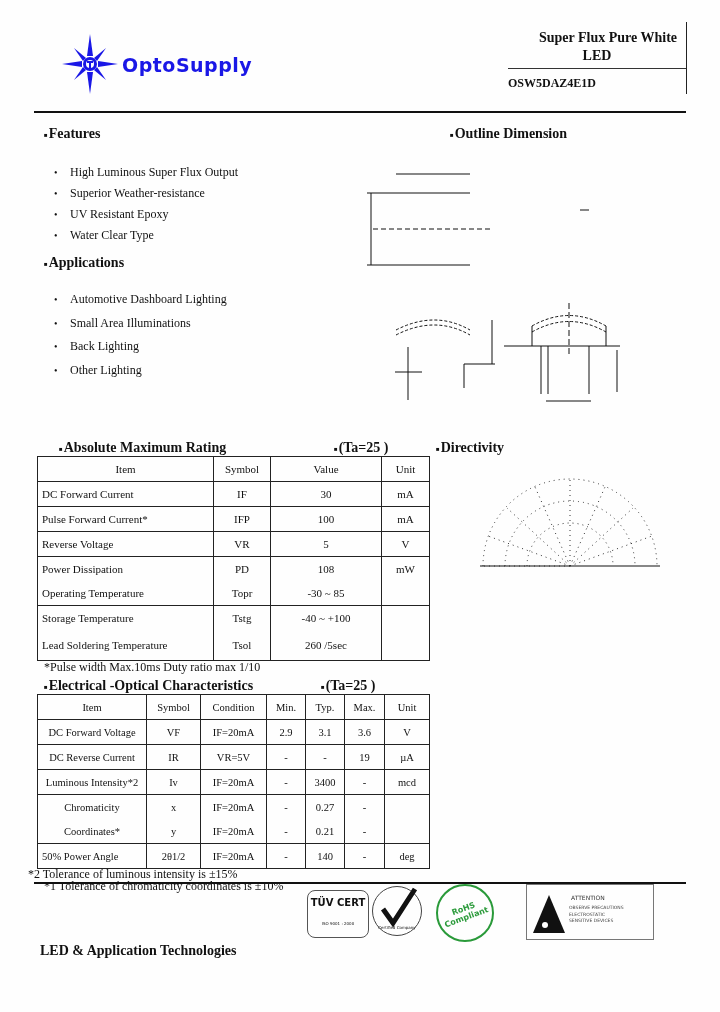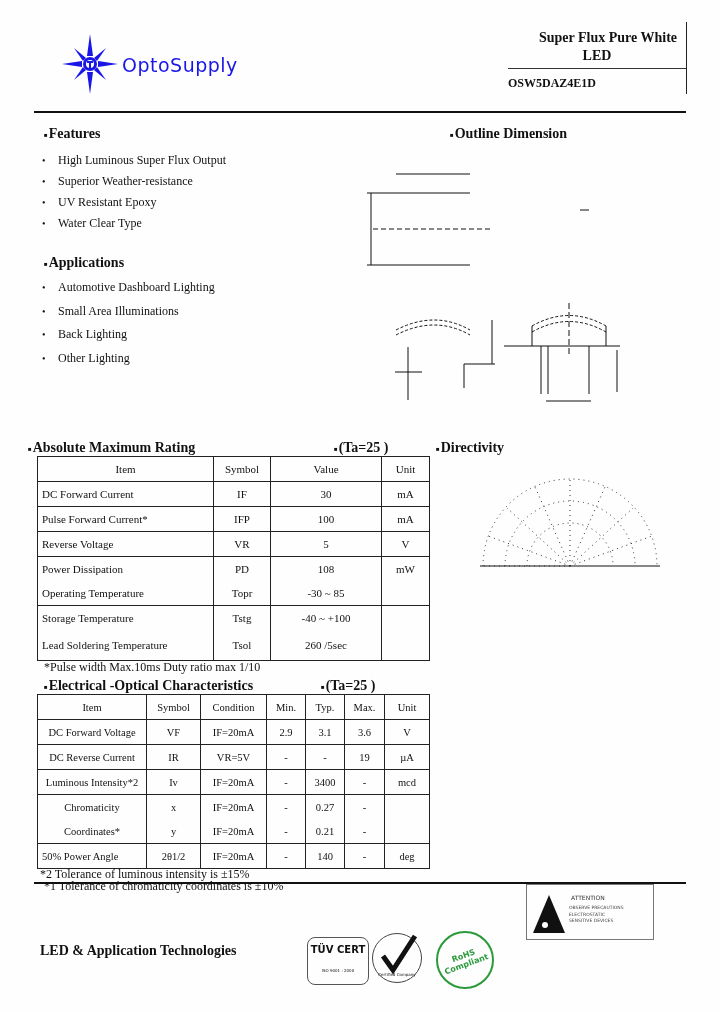--- a/index.html
+++ b/index.html
@@ -1,36 +1,36 @@
 <!DOCTYPE html>
 <html><head>
 <meta charset="utf-8">
 <style>
   html, body { margin:0; padding:0; background:#fefefe; }
   body { width:720px; height:1012px; position:relative; overflow:hidden; font-family:"Liberation Serif", serif; color:#111; }
   .abs { position:absolute; }
   .logo { left:62px; top:34px; width:210px; height:60px; }
-  .logo-text { position:absolute; left:60px; top:20px; font-family:"DejaVu Sans", sans-serif; font-weight:normal; font-size:19px; color:#1a17e6; letter-spacing:0.5px; }
+  .logo-text { position:absolute; left:60px; top:20px; font-family:"DejaVu Sans", sans-serif; font-weight:bold; font-size:19px; color:#1a17e6; letter-spacing:0.5px; }
   .title-box { left:508px; top:22px; width:178px; height:72px; border-right:1px solid #222; }
   .title-line1 { position:absolute; left:11px; top:8px; width:178px; text-align:center; font-weight:bold; font-size:14px; }
   .title-line2 { position:absolute; left:0; top:26px; width:178px; text-align:center; font-weight:bold; font-size:14px; }
   .title-sep { position:absolute; left:0; top:46px; width:178px; border-top:1px solid #333; }
   .title-part { position:absolute; left:0; top:54px; width:178px; text-align:left; font-weight:bold; font-size:12px; }
   .rule { position:absolute; left:34px; width:652px; border-top:2px solid #111; }
   .section-head { position:absolute; font-weight:bold; font-size:14px; }
   .section-head::before { content:"\25A0"; font-size:6px; vertical-align:middle; margin-right:1px; }
-  .bullets { position:absolute; left:42px; margin:0; padding:0; list-style:none; font-size:12px; }
+  .bullets { position:absolute; left:42px; margin:12px; padding:0; list-style:none; font-size:12px; }
   .bullets li { position:relative; padding-left:16px; }
   .bullets li::before { content:"\2022"; position:absolute; left:0; top:0; font-size:10px; }
   table.spec { position:absolute; border-collapse:collapse; font-size:11px; }
   table.spec td { border:1px solid #222; padding:0 4px; text-align:center; height:24px; }
   table.spec td.left { text-align:left; }
   .note { position:absolute; font-size:12px; }
   .footer-title { position:absolute; left:40px; top:904px; font-weight:bold; font-size:14px;margin-top:39px; }
-  .cert { position:absolute;margin-top:47px; }
+  .cert { position:absolute; }
   .attention { position:absolute; left:526px; top:884px; width:126px; height:54px; border:1px solid #777; font-family:"DejaVu Sans", sans-serif; }
   .att-title { position:absolute; left:44px; top:9px; font-size:6px; color:#333; }
   .att-body { position:absolute; left:42px; top:20px; font-size:4.5px; color:#444; line-height:6.5px; }
 </style>
 </head>
 <body>
 
 <div class="abs logo">
   <svg width="56" height="60" viewBox="0 0 56 60" style="position:absolute;left:0;top:0">
     <g fill="#1a17e6">
@@ -99,21 +99,21 @@
     <path d="M172,172 Q209,151 246,172" stroke-dasharray="3,2"></path>
     <line x1="209" y1="143" x2="209" y2="196" stroke-dasharray="6,3"></line>
     <line x1="181" y1="186" x2="181" y2="234"></line>
     <line x1="188" y1="186" x2="188" y2="234"></line>
     <line x1="229" y1="186" x2="229" y2="234"></line>
     <line x1="257" y1="190" x2="257" y2="232"></line>
     <line x1="186" y1="241" x2="231" y2="241"></line>
   </g>
 </svg>
 
-<div class="section-head" style="left:28px;top:440px">Absolute Maximum Rating</div>
+<div class="section-head" style="left:59px;top:440px">Absolute Maximum Rating</div>
 <div class="section-head" style="left:334px;top:440px">(Ta=25    )</div>
 <table class="spec" style="left:37px;top:456px;width:393px">
   <tbody>
       <tr>
     <td style="width:167px">Item</td>
     <td style="width:48px">Symbol</td>
     <td style="width:102px">Value</td>
     <td>Unit</td>
   </tr>
   <tr>
@@ -243,21 +243,21 @@
     <td>2θ1/2</td>
     <td>IF=20mA</td>
     <td>-</td>
     <td>140</td>
     <td>-</td>
     <td>deg</td>
   </tr>
 </tbody>
   </table>
 <div class="note" style="left:44px;top:879px">*1 Tolerance of chromaticity coordinates is ±10%</div>
-<div class="note" style="left:40px;top:867px">*2 Tolerance of luminous intensity is ±15%</div>
+<div class="note" style="left:28px;top:867px">*2 Tolerance of luminous intensity is ±15%</div>
 
 <div class="rule" style="top:882px"></div>
 
 <div class="footer-title">LED &amp; Application Technologies</div>
 
 <div class="cert" style="left:307px;top:890px;width:60px;height:46px;border:1px solid #555;border-radius:8px">
   <div style="position:absolute;left:0;top:6px;width:60px;text-align:center;font-family:'DejaVu Sans',sans-serif;font-weight:bold;font-size:10px">TÜV CERT</div>
   <div style="position:absolute;left:0;top:30px;width:60px;text-align:center;font-family:'DejaVu Sans',sans-serif;font-size:4px">ISO 9001 : 2000</div>
 </div>
 

